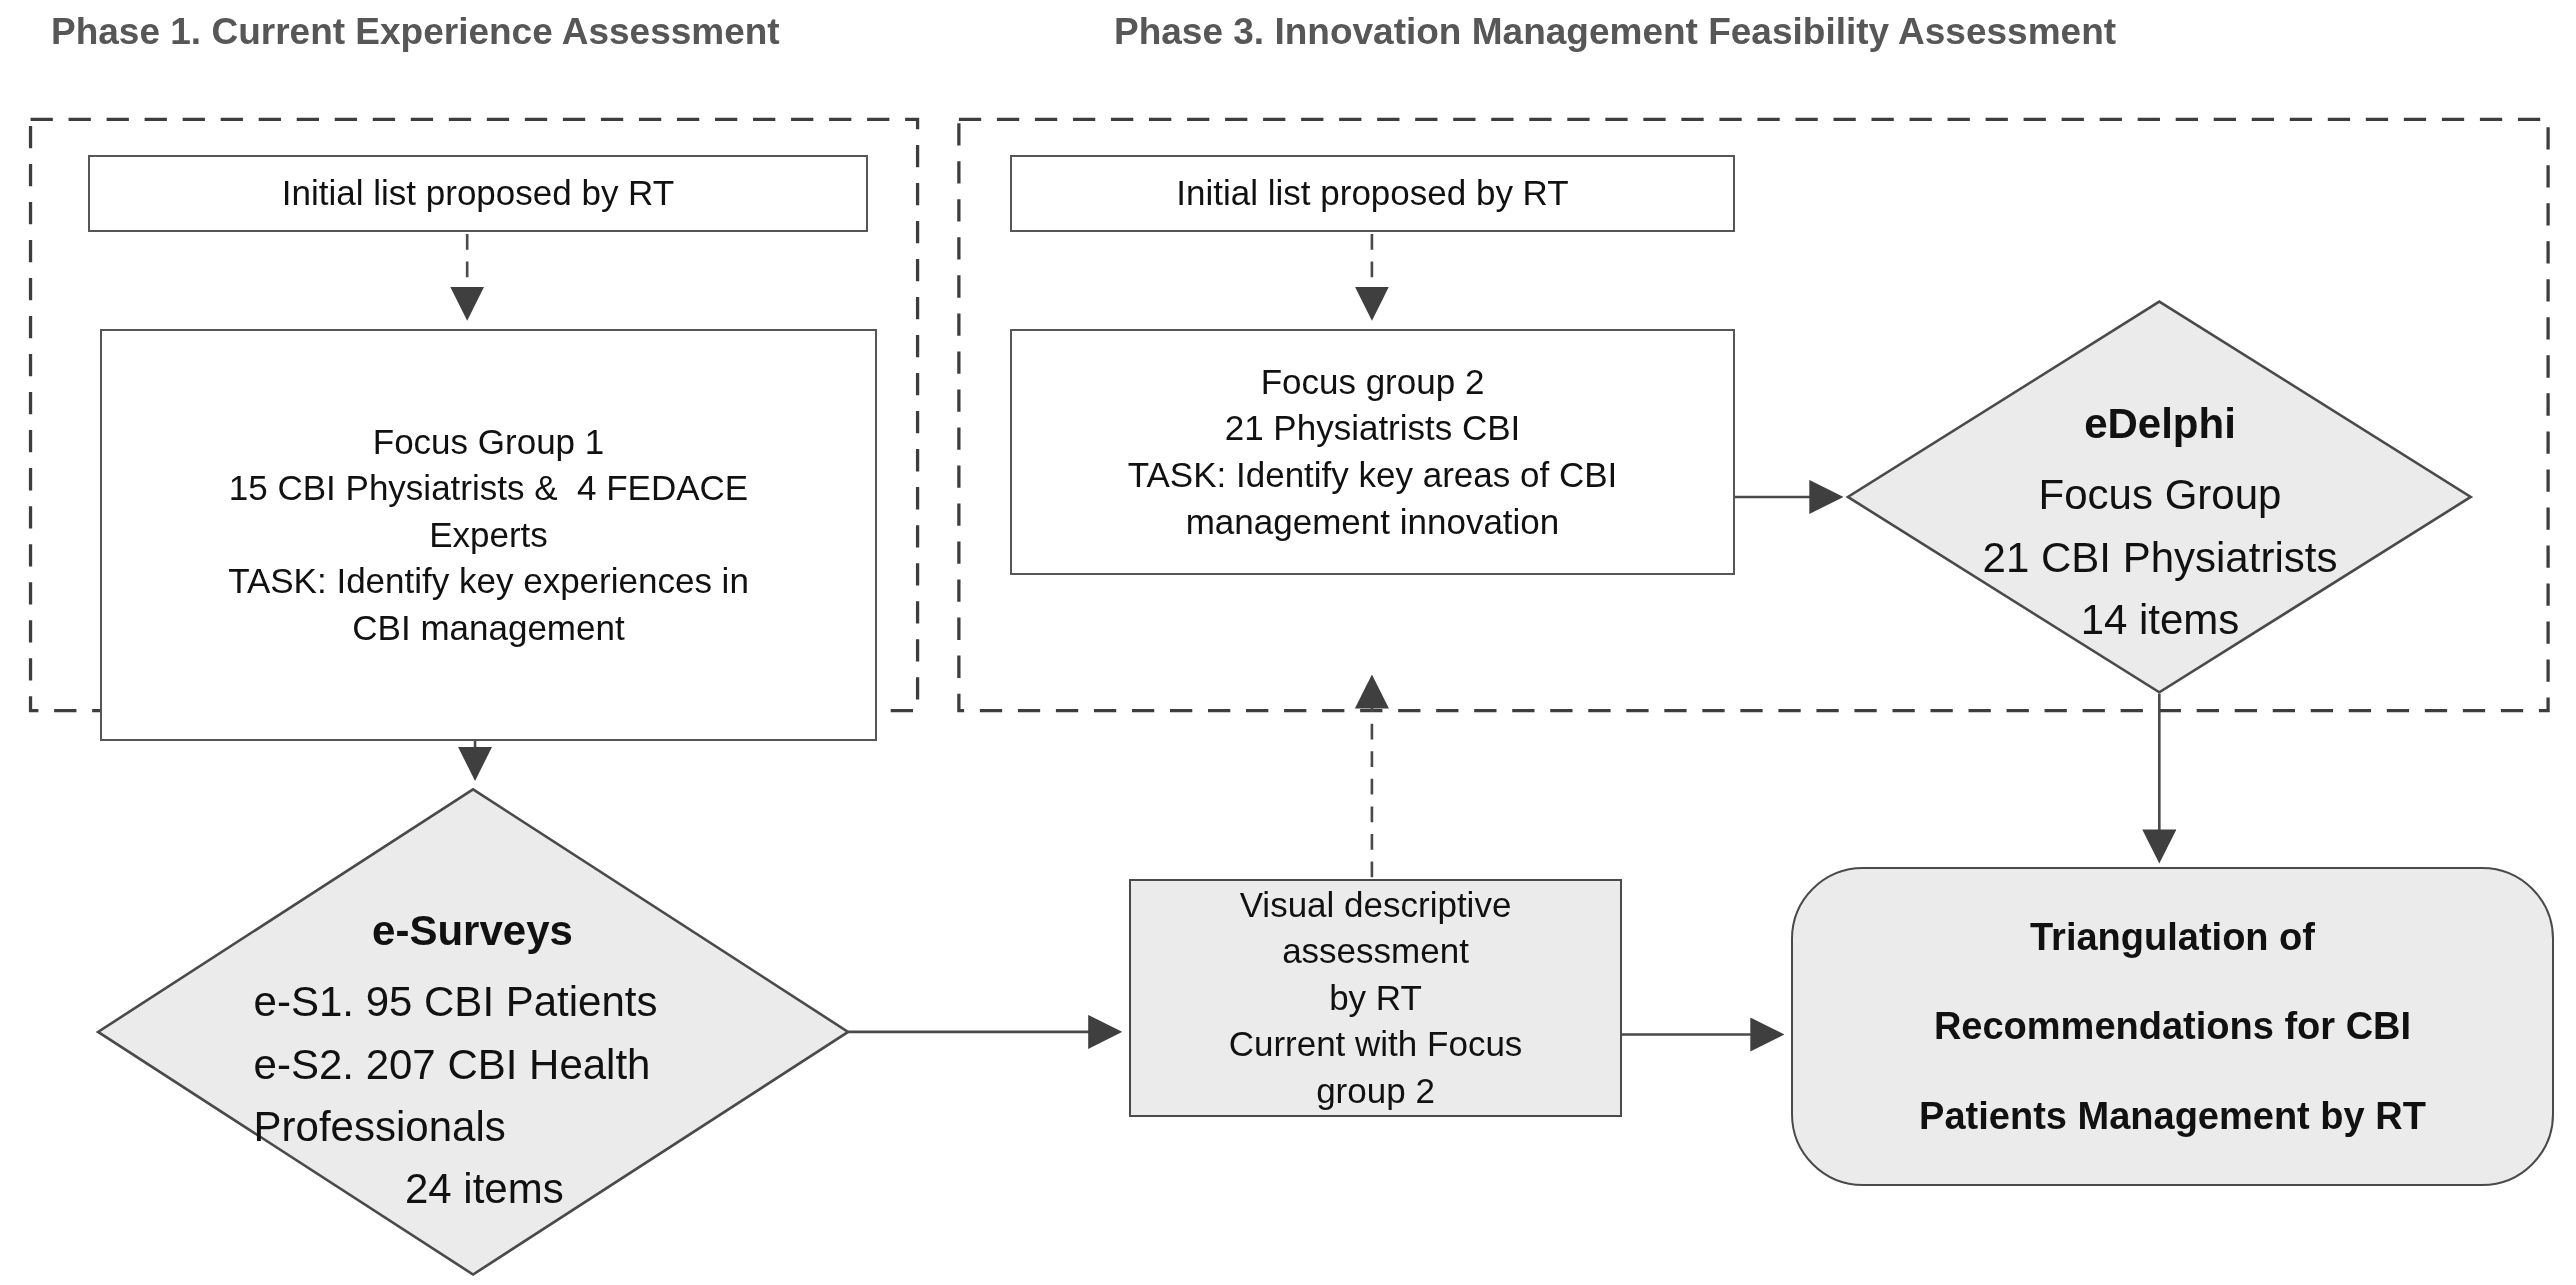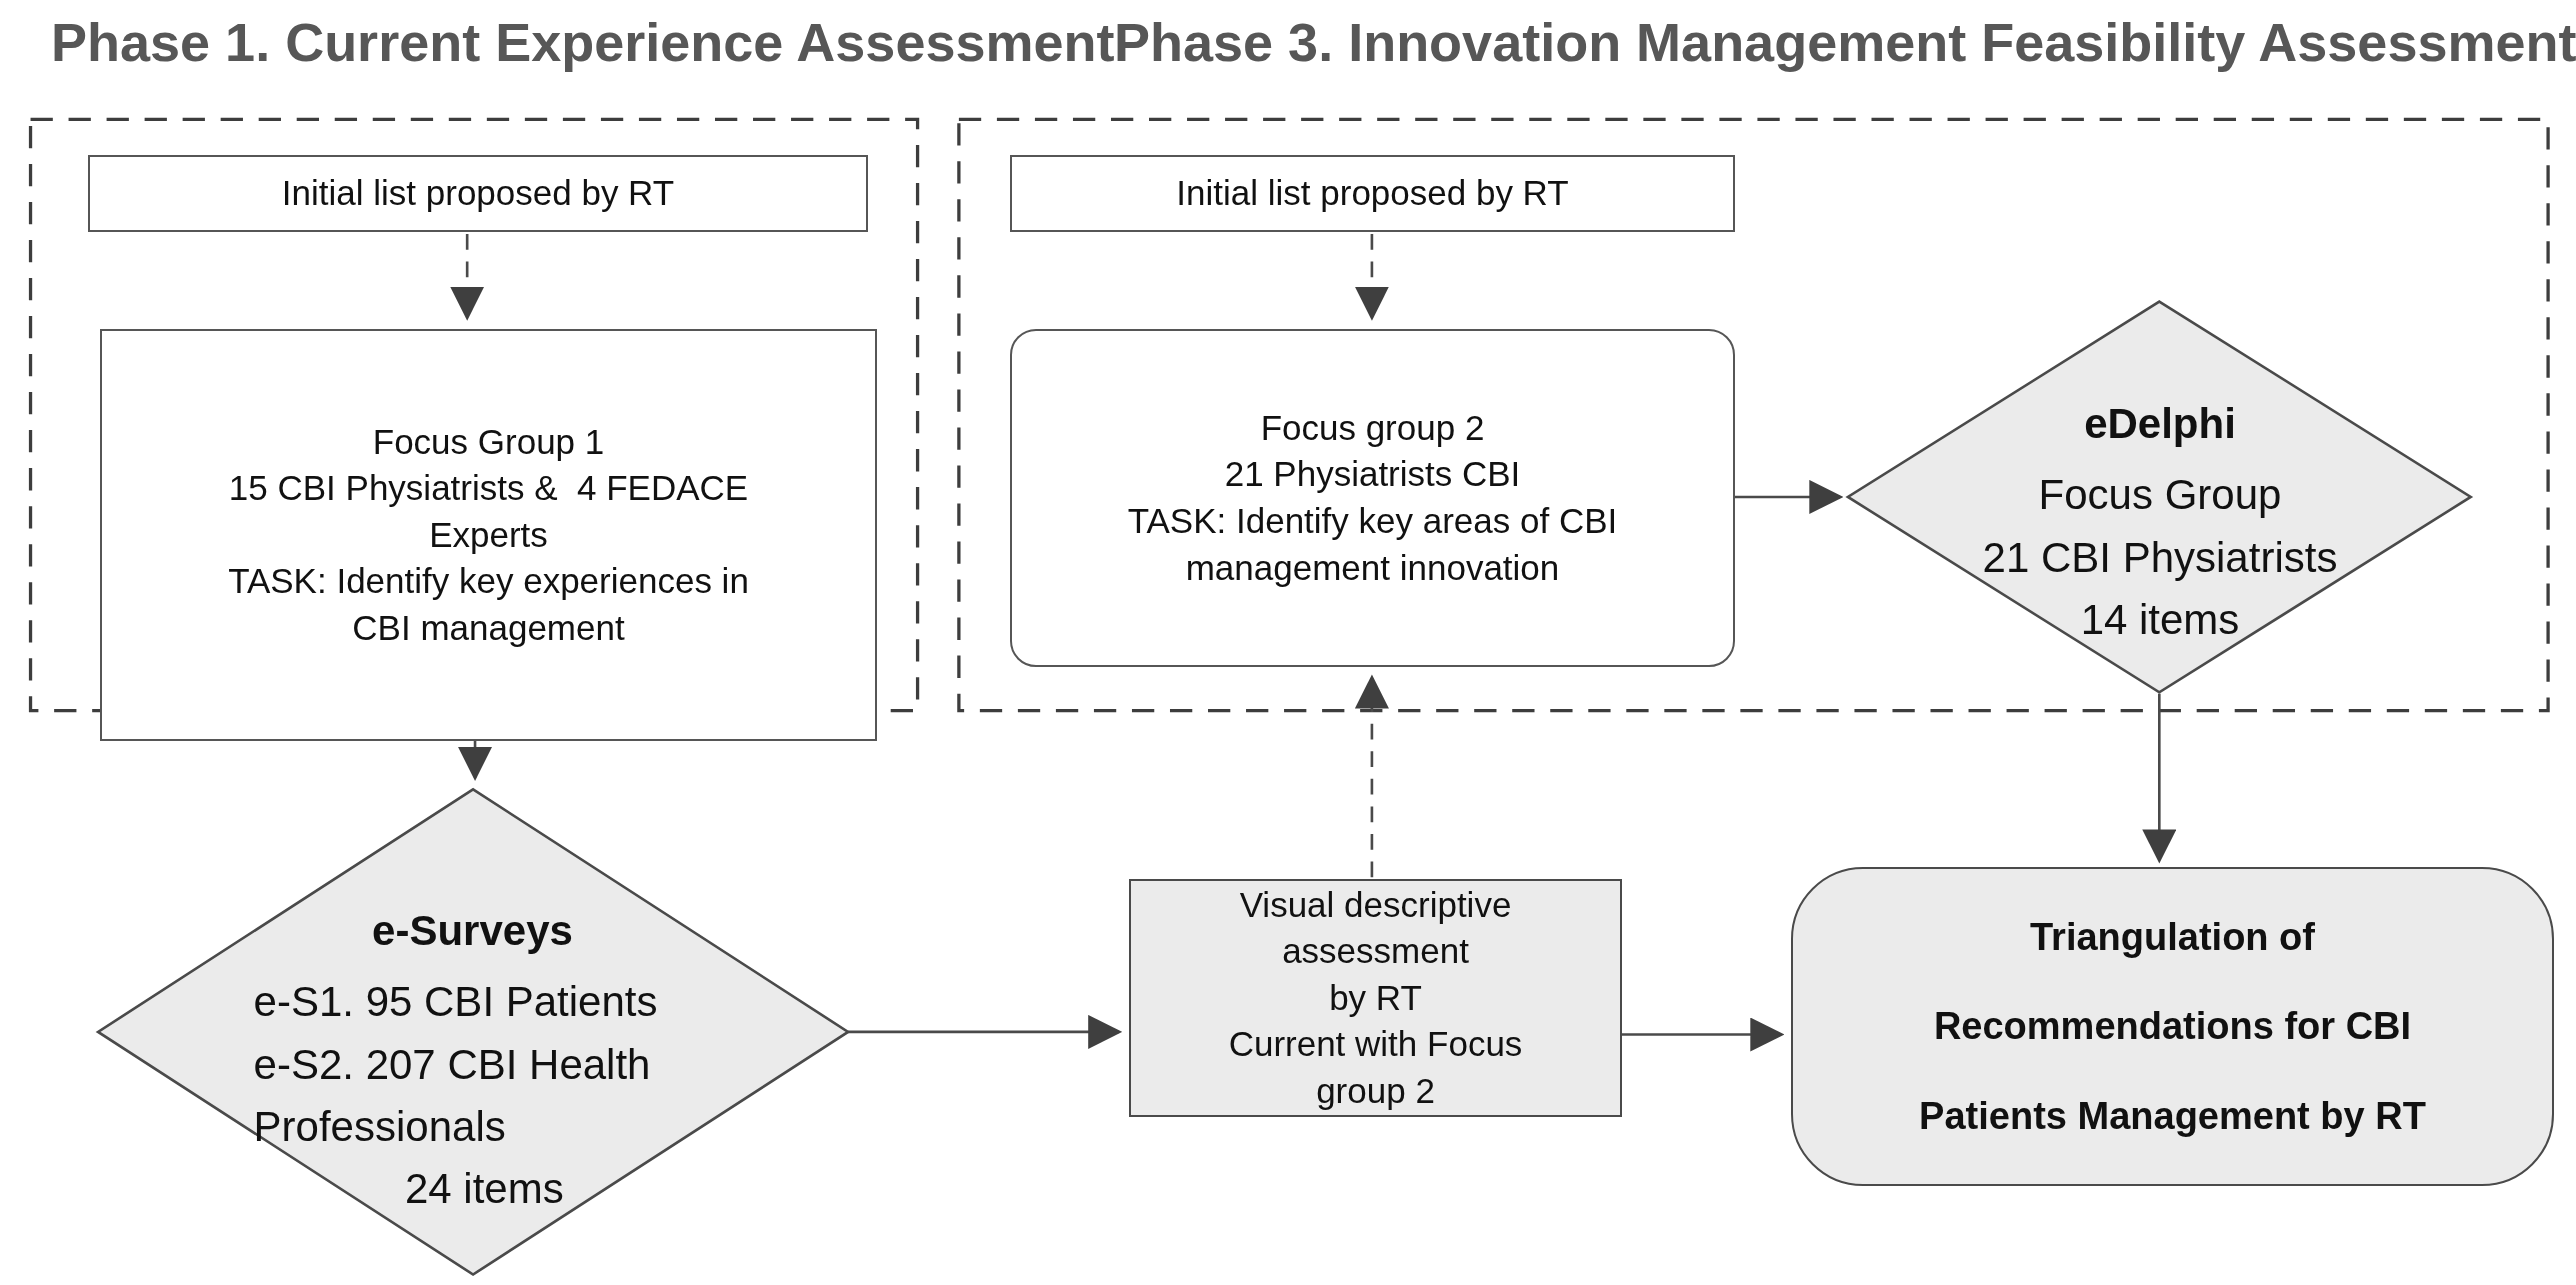--- a/index.html
+++ b/index.html
@@ -25,21 +25,21 @@
   }
   #connector-layer {
     position: absolute;
     left: 0;
     top: 0;
     width: 2576px;
     height: 1285px;
   }
   .phase-title {
     position: absolute;
-    font-size: 54px;
+    font-size: 37px;
     font-weight: bold;
     color: var(--title-text);
     white-space: nowrap;
   }
   .node {
     position: absolute;
     box-sizing: border-box;
     display: flex;
     flex-direction: column;
     align-items: center;
@@ -134,21 +134,21 @@
     <div class="line">15 CBI Physiatrists &amp;  4 FEDACE</div>
     <div class="line">Experts</div>
     <div class="line">TASK: Identify key experiences in</div>
     <div class="line">CBI management</div>
   </div>
 
   <div class="node white-box" style="left:1010px; top:155px; width:725px; height:77px;">
     <div class="line">Initial list proposed by RT</div>
   </div>
 
-  <div class="node white-box" style="left:1010px; top:329px; width:725px; height:338px;border-radius:26px;">
+  <div class="node white-box" style="left:1010px; top:329px; width:725px; height:246px;">
     <div class="line">Focus group 2</div>
     <div class="line">21 Physiatrists CBI</div>
     <div class="line">TASK: Identify key areas of CBI</div>
     <div class="line">management innovation</div>
   </div>
 
   <div class="diamond-label" id="esurveys-label" style="left:230px; top:900px; width:485px;">
     <div class="diamond-title">e-Surveys</div>
     <div class="body">
       <div class="line">e-S1. 95 CBI Patients</div>

